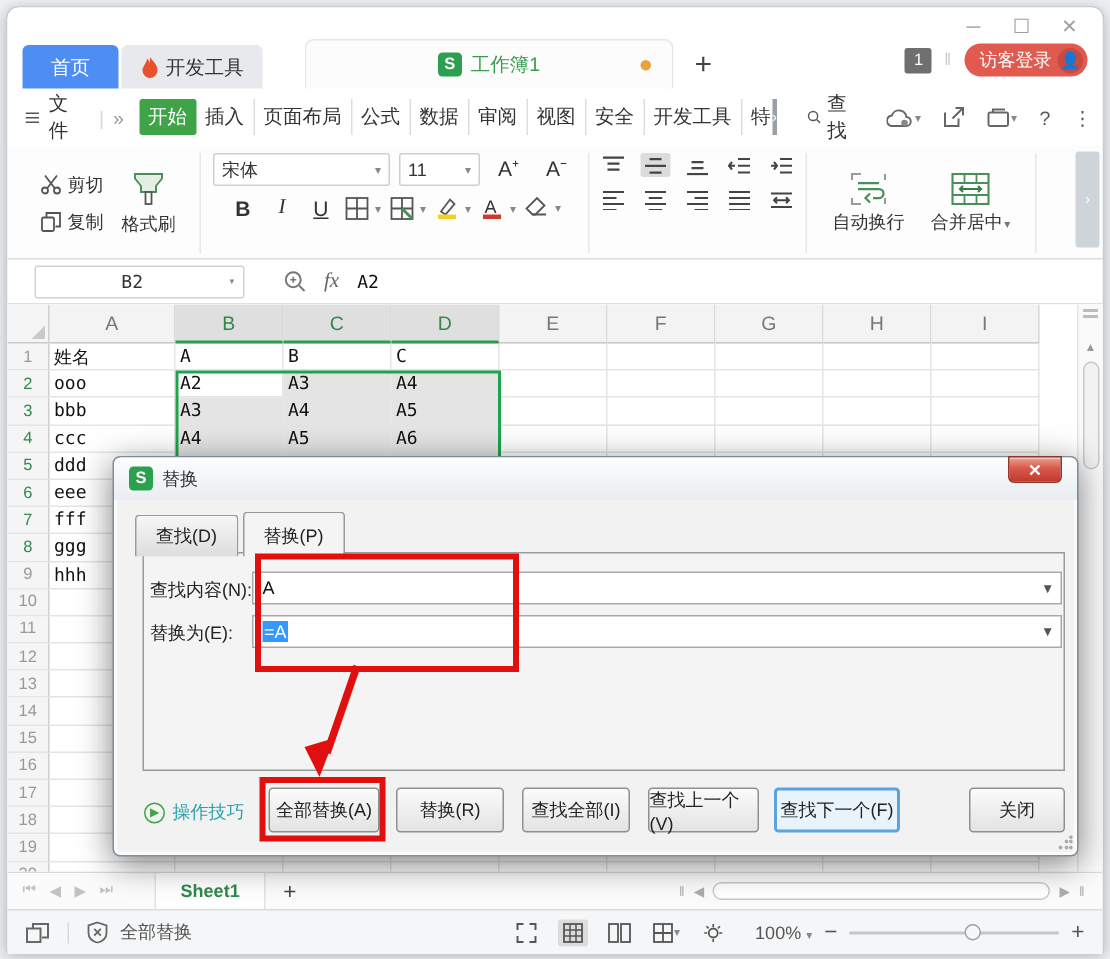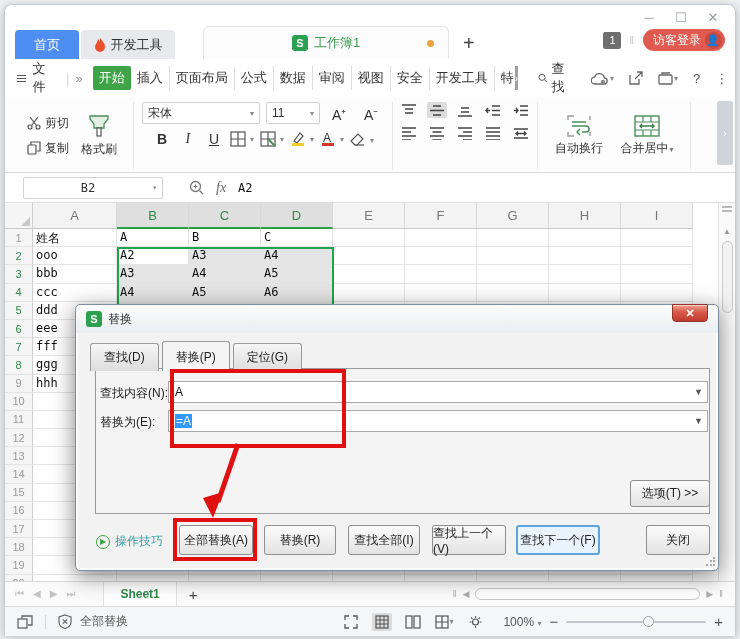--- a/index.html
+++ b/index.html
@@ -39,21 +39,21 @@
   .mb-icons{ display:flex; align-items:center; gap:15px; margin-left:22px; color:#555;}
   .mb-icons .gi{ display:flex; align-items:center; gap:1px; font-size:14px;}
   .caret{ font-size:8px; color:#888;}
   
   .ribbon{ height:76px; background:#fdfdfe; border-bottom:1px solid #dcdcdc; display:flex; padding:5px 6px 3px 10px; position:relative;}
   .rgroup{ display:flex; align-items:center; padding:0 8px; border-right:1px solid #e7e7e7;}
   .bigbtn{ display:flex; flex-direction:column; align-items:center; justify-content:center; gap:3px; width:52px; font-size:12px; color:#333;}
   .smallcol{ display:flex; flex-direction:column; gap:8px; margin:0 4px; font-size:12px; color:#333;}
   .srow{ display:flex; align-items:center; gap:4px;}
   .fontgrp{ display:flex; flex-direction:column; gap:7px; padding:0 8px;}
-  .frow{ display:flex; align-items:flex-end; gap:6px;}
+  .frow{ display:flex; align-items:flex-start; gap:6px;}
   .fsel{ border:1px solid #cfcfcf; border-radius:2px; height:22px; display:flex; align-items:center; justify-content:space-between; padding:0 5px; font-size:12px; color:#333; background:#fff;}
   .fmt{ font-size:14px; color:#333; width:20px; text-align:center;}
   .fmt.b{ font-weight:bold;} .fmt.i{ font-style:italic; font-family:"Liberation Serif",serif;} .fmt.u{ text-decoration:underline;}
   .algrid{ display:flex; flex-direction:column; gap:7px; padding:0 6px;}
   .alrow{ display:flex; gap:8px;}
   .ali{ width:20px; height:16px; display:flex; align-items:center; justify-content:center; border-radius:2px;}
   .ali.active{ background:#dcdcdc;}
   .icon-caret{ font-size:8px; color:#777; margin-left:1px;}
   .rib-collapse{ position:absolute; right:2px; top:4px; width:16px; height:64px; background:#cfd4da; color:#fff; display:flex; align-items:center; justify-content:center; font-size:10px; border-radius:2px;}
   
@@ -733,34 +733,32 @@
 
   <div class="dialog">
     <div class="dtitle">
       <span class="slogo">S</span>
       <span>替换</span>
     </div>
     <div class="dclose">✕</div>
     <div class="dtabs" id="dlgtabs">
         <span class="dtab2">查找(D)</span>
         <span class="dtab2 active">替换(P)</span>
-        <span class="dtab2">定位(G)</span>
       </div>
     <div class="dpanel"></div>
     <div class="dlabel" style="left:24px;top:80px">查找内容(N):</div>
     <div class="dinput" style="top:76px">
       <span>A</span>
       <span class="dd">▼</span>
     </div>
     <div class="dlabel" style="left:24px;top:109px">替换为(E):</div>
     <div class="dinput" style="top:105px">
       <span class="selval">=A</span>
       <span class="dd">▼</span>
     </div>
-    <div class="dbtn optbtn">选项(T) &gt;&gt;</div>
     <div class="tips">
       <span class="playico">▶</span>
       <span>操作技巧</span>
     </div>
     <div id="dlgbuttons">
         <div class="dbtn" style="left: 103px; top: 220px; width: 74px;">全部替换(A)</div>
         <div class="dbtn" style="left: 188px; top: 220px; width: 72px;">替换(R)</div>
         <div class="dbtn" style="left: 272px; top: 220px; width: 72px;">查找全部(I)</div>
         <div class="dbtn" style="left: 356px; top: 220px; width: 74px;">查找上一个(V)</div>
         <div class="dbtn focused" style="left: 440px; top: 220px; width: 84px;">查找下一个(F)</div>

